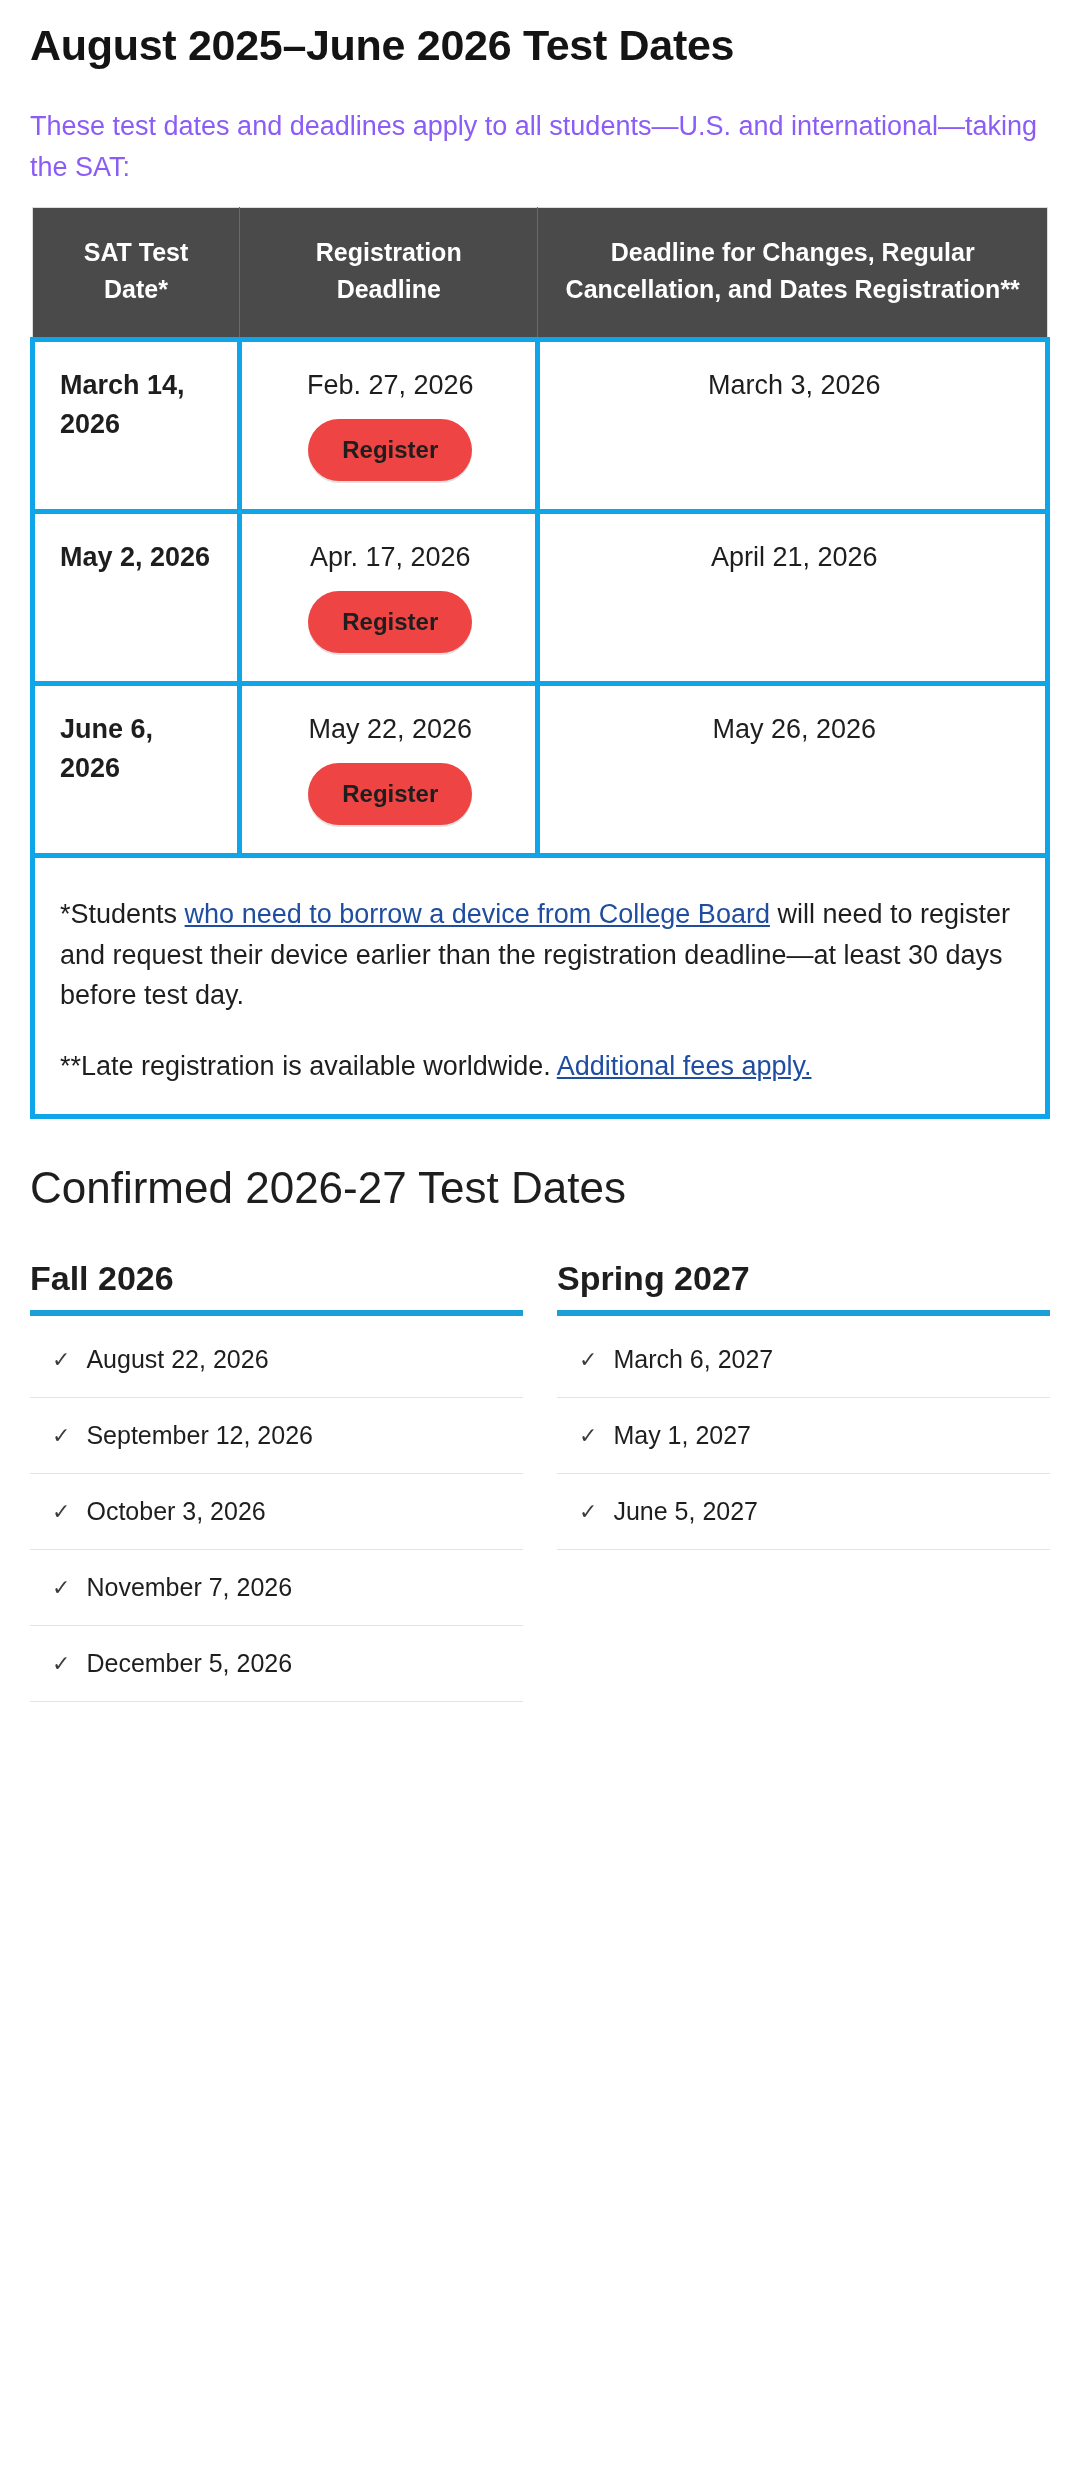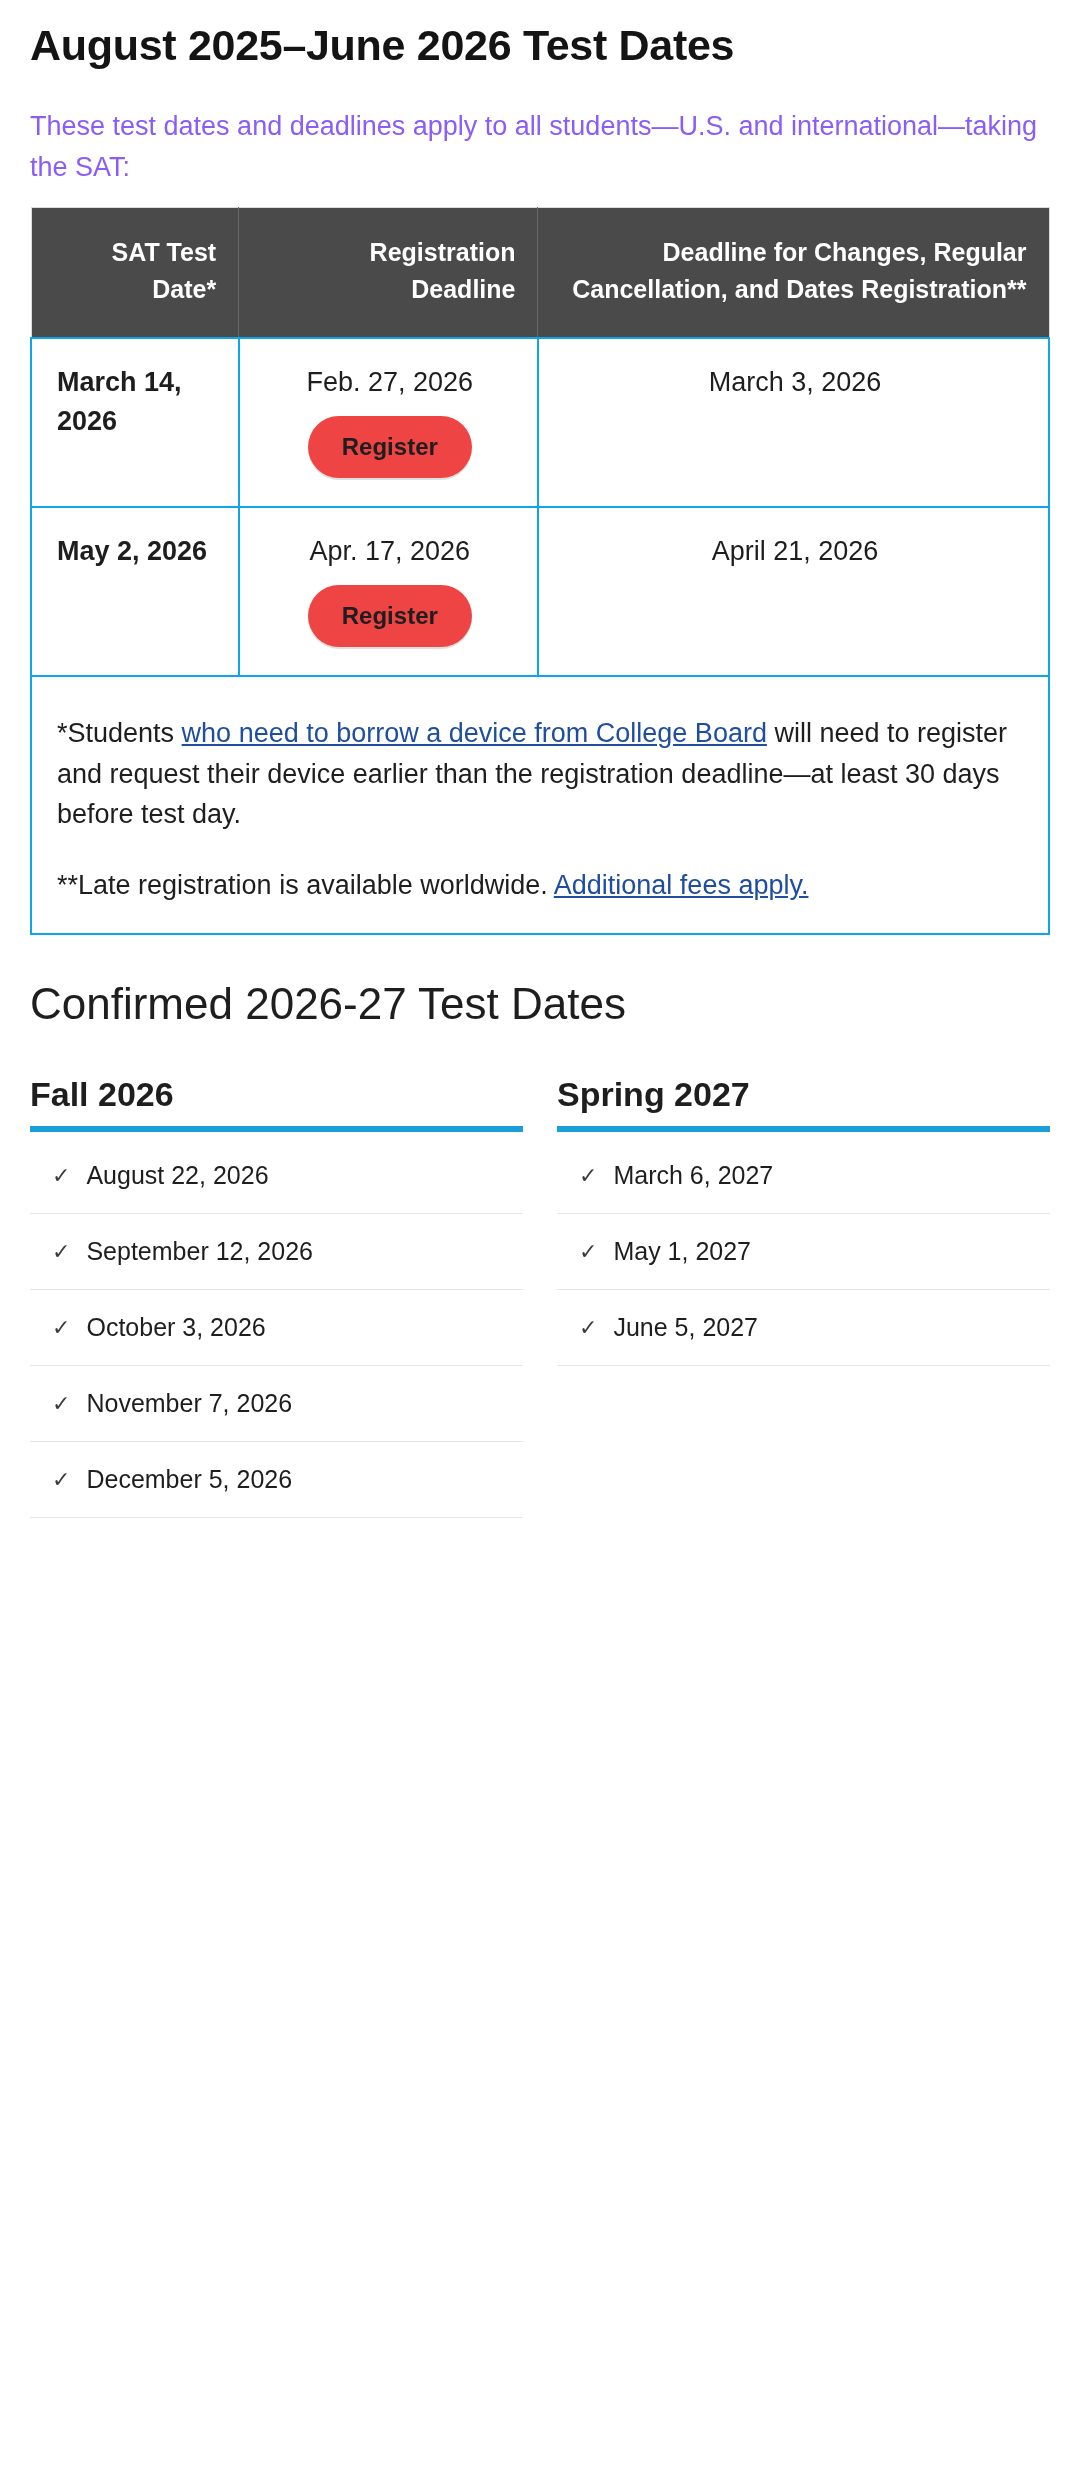--- a/index.html
+++ b/index.html
@@ -38,32 +38,32 @@
     table-layout: fixed;
     margin: 0;
     border: 1px solid #dcdcdc;
   }
   table.test-dates thead th {
     background: #4a4a4a;
     color: #ffffff;
     font-size: 25px;
     line-height: 1.45;
     font-weight: bold;
-    text-align: right;
+    text-align: center;
     padding: 26px 22px 30px 22px;
     vertical-align: top;
     border-right: 1px solid #6a6a6a;
   }
   table.test-dates thead th:last-child { border-right: none; }
   col.c1 { width: 20.4%; }
   col.c2 { width: 29.4%; }
   col.c3 { width: 50.2%; }
 
   table.test-dates tbody td {
-    border: 2px solid #0ea5e9;
+    border: 5px solid #0ea5e9;
     vertical-align: top;
     padding: 24px 22px 28px 25px;
     font-size: 27px;
     line-height: 1.45;
     color: #1e1e1e;
   }
   td.date-cell {
     font-weight: bold;
   }
   td.reg-cell {
@@ -184,20 +184,28 @@
 
       <tr>
         <td class="date-cell">May 2, 2026</td>
         <td class="reg-cell">
           <span class="reg-date">Apr. 17, 2026</span>
           <button class="register-btn">Register</button>
         </td>
         <td class="change-cell">April 21, 2026</td>
       </tr>
 
+      <tr>
+        <td class="date-cell">June 6, 2026</td>
+        <td class="reg-cell">
+          <span class="reg-date">May 22, 2026</span>
+          <button class="register-btn">Register</button>
+        </td>
+        <td class="change-cell">May 26, 2026</td>
+      </tr>
 
       <tr>
         <td class="footnotes" colspan="3">
           <p><span>*Students </span><a class="inline-link" href="#">who need to borrow a device from College Board</a><span> will need to register and request their device earlier than the registration deadline—at least 30 days before test day.</span></p>
           <p><span>**Late registration is available worldwide. </span><a class="inline-link" href="#">Additional fees apply.</a></p>
         </td>
       </tr>
 
     </tbody>
   </table>

